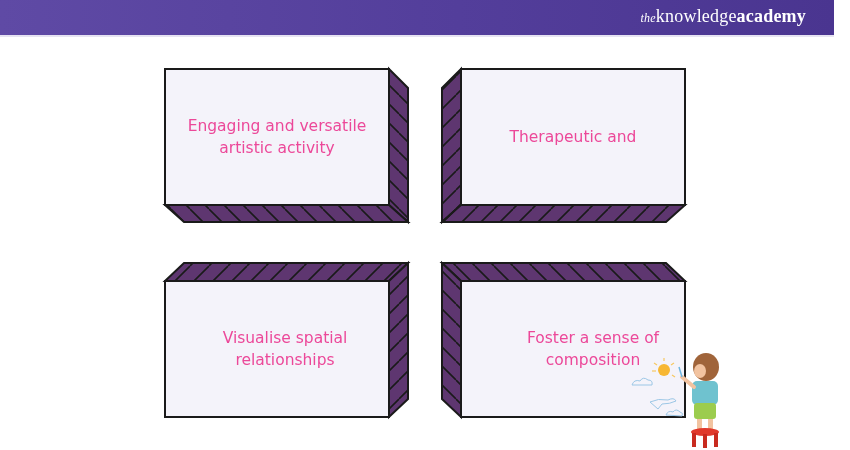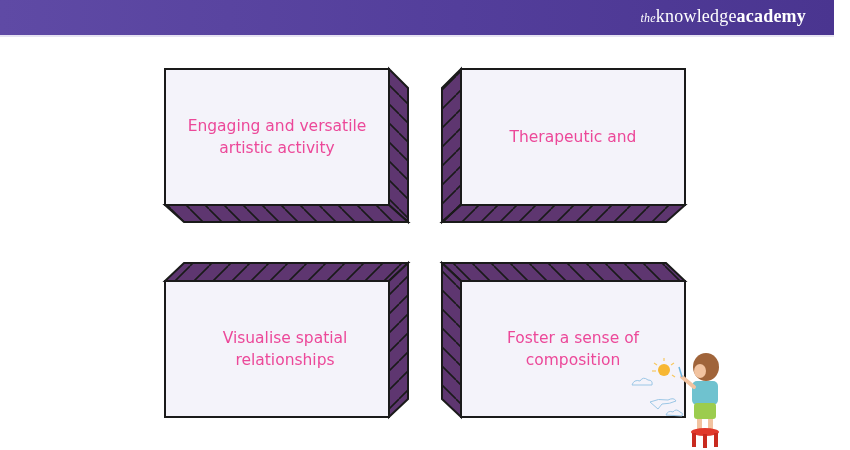--- a/index.html
+++ b/index.html
@@ -85,21 +85,21 @@
   <div>
       <div>Therapeutic and</div>
     </div>
 </div>
 <div class="box-text" style="left:165px; top:281px;padding-left:8px;">
   <div>
       <div>Visualise spatial</div>
       <div>relationships</div>
     </div>
 </div>
-<div class="box-text" style="left:461px; top:281px;">
+<div class="box-text" style="left:461px; top:281px;padding-left:20px;">
   <div>
       <div>Foster a sense of</div>
       <div>composition</div>
     </div>
 </div>
 
 <svg class="kid" width="100" height="105" viewBox="0 0 100 105">
 
   <g>
     <circle cx="36" cy="25" r="6" fill="#f7b733"></circle>

